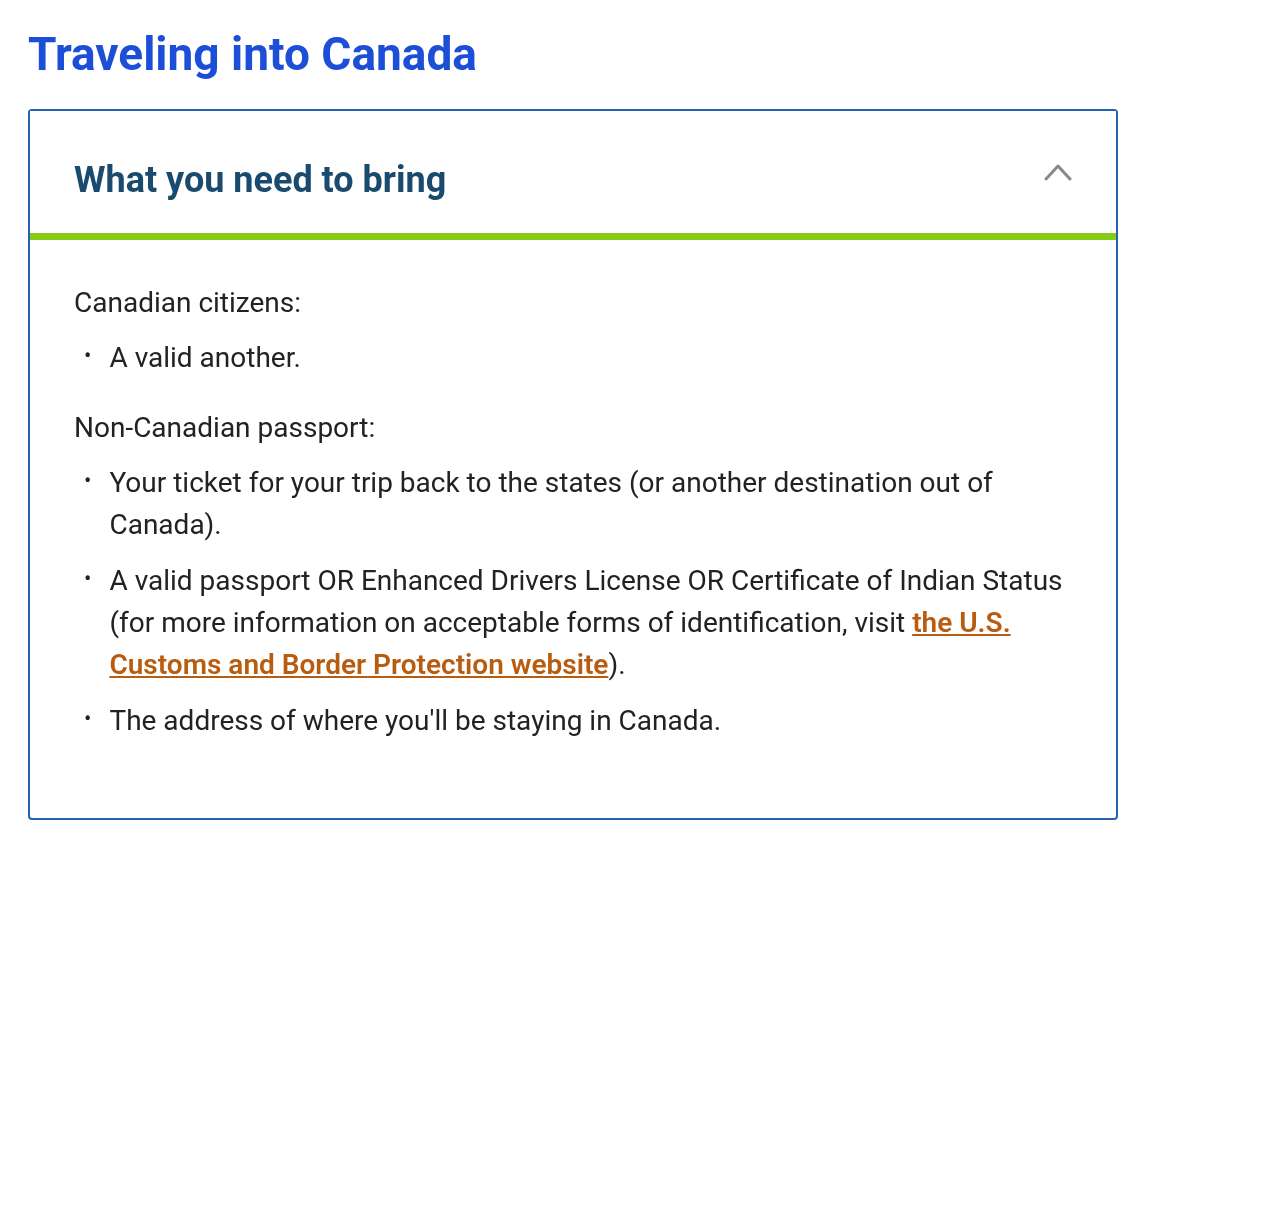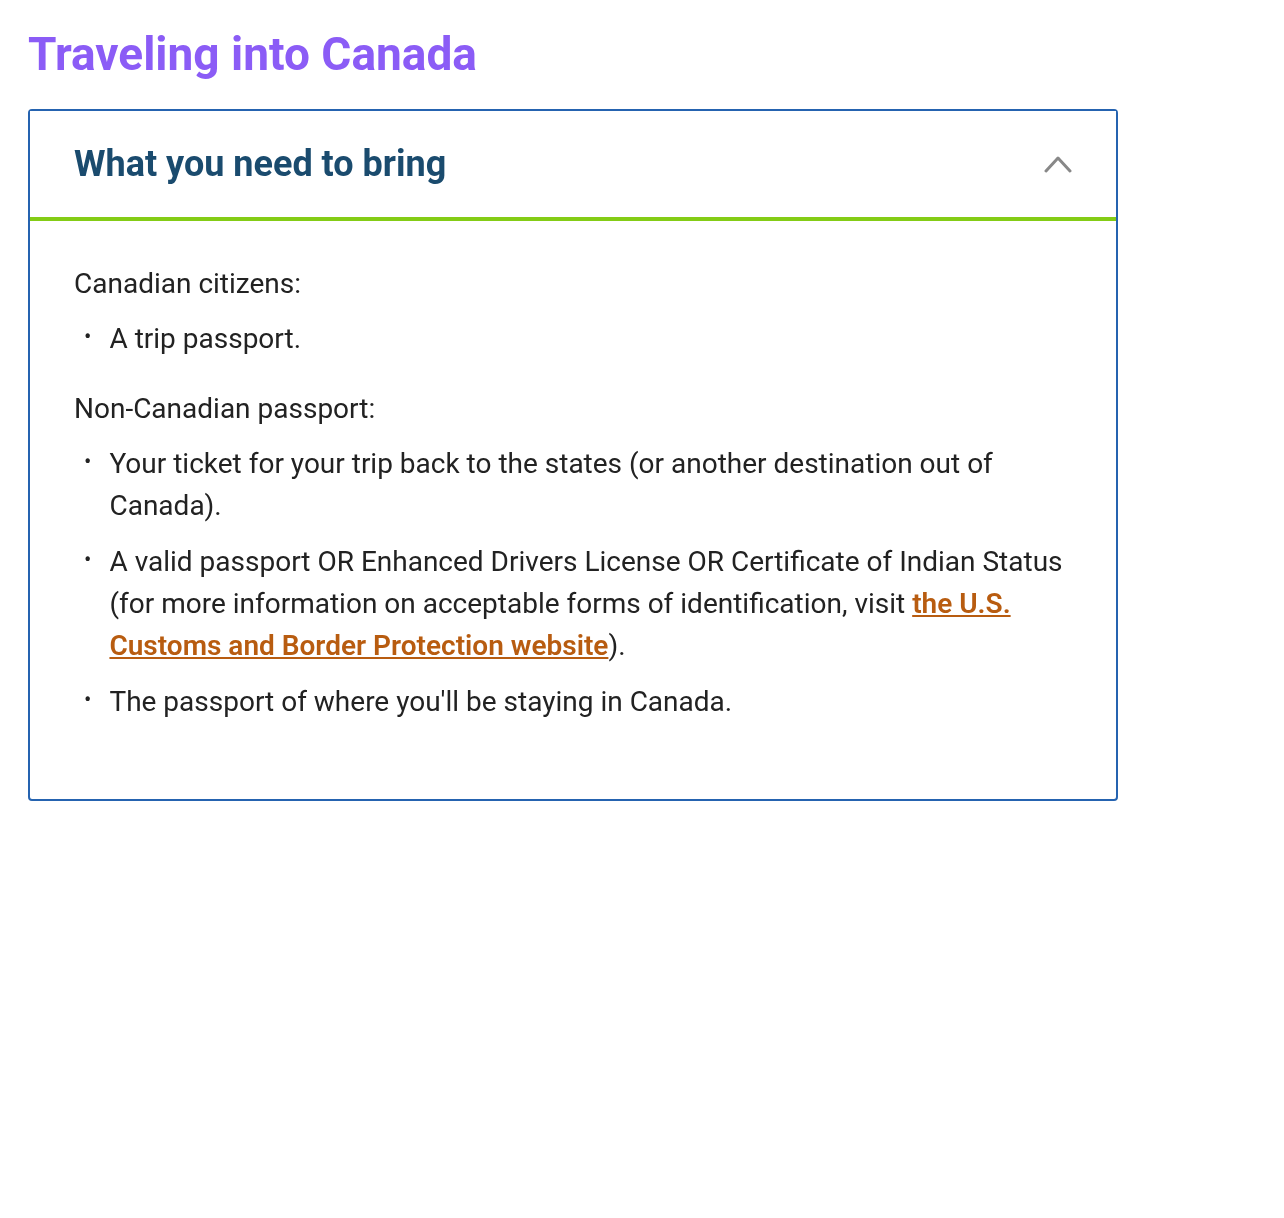--- a/index.html
+++ b/index.html
@@ -13,21 +13,21 @@
       background: #ffffff;
       color: #222222;
       width: 1284px;
       min-height: 1218px;
       padding: 28px 32px 40px 28px;
     }
 
     .page-title {
       font-size: 46px;
       font-weight: 700;
-      color: #8b5cf6;
+      color: #1d4ed8;
       margin-bottom: 28px;
       line-height: 1.15;
     }
 
     .accordion-container {
       border: 2.5px solid #2563b0;
       border-radius: 4px;
       max-width: 1090px;
     }
 
@@ -37,38 +37,39 @@
       align-items: center;
       padding: 32px 40px 32px 44px;
       cursor: pointer;
       background: #ffffff;
     }
 
     .accordion-title {
       font-size: 36px;
       font-weight: 700;
       color: #1a4b6e;
+      margin-top: 16px;
     }
 
     .chevron-icon {
       width: 36px;
       height: 36px;
       display: flex;
       align-items: center;
       justify-content: center;
       flex-shrink: 0;
     }
 
     .chevron-icon svg {
       width: 28px;
       height: 28px;
     }
 
     .accordion-content {
-      border-top: 4px solid #84cc16;
+      border-top: 7px solid #84cc16;
       padding: 36px 44px 44px 44px;
     }
 
     .section-label {
       font-size: 28px;
       color: #222222;
       margin-bottom: 18px;
       margin-top: 10px;
     }
 
@@ -118,32 +119,32 @@
       </svg>
     </span>
   </div>
 
   <div class="accordion-content">
 
     <p class="section-label">Canadian citizens:</p>
 
     <ul class="bullet-list">
       <li>
-        <span>A trip passport.</span>
+        <span>A valid another.</span>
       </li>
     </ul>
 
     <p class="section-label">Non-Canadian passport:</p>
 
     <ul class="bullet-list">
       <li>
         <span>Your ticket for your trip back to the states (or another destination out of Canada).</span>
       </li>
       <li>
         <span>A valid passport OR Enhanced Drivers License OR Certificate of Indian Status (for more information on acceptable forms of identification, visit <a class="link-text" href="#">the U.S. Customs and Border Protection website</a>).</span>
       </li>
       <li>
-        <span>The passport of where you'll be staying in Canada.</span>
+        <span>The address of where you'll be staying in Canada.</span>
       </li>
     </ul>
 
   </div>
 </div>
 
 </body></html>

